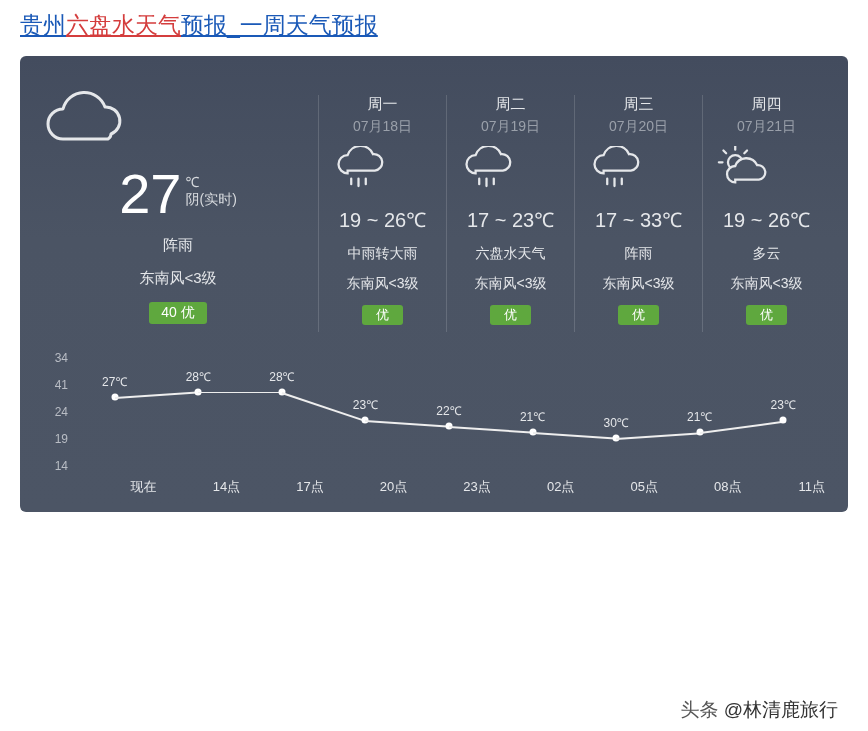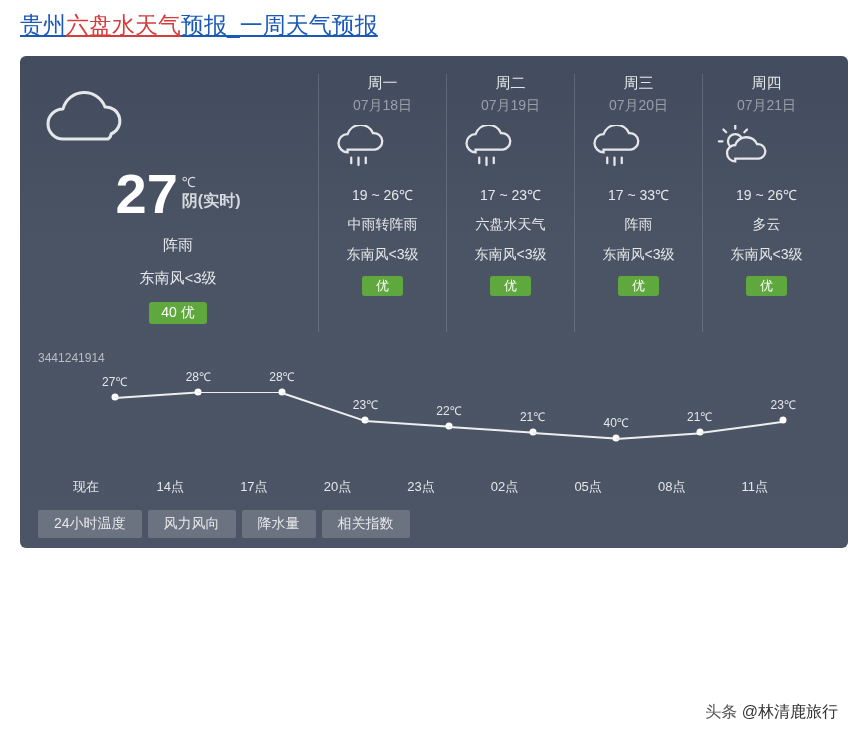--- a/index.html
+++ b/index.html
@@ -27,73 +27,74 @@
   }
   .date-line { font-size: 16px; color: #e5e7ea; margin-bottom: 10px; }
   .top-panel { display: flex; }
   .today {
     flex: 0 0 280px;
     text-align: center;
     padding: 10px 0 8px 0;
   }
   .today-icon { margin: 5px auto 12px; }
   .today-temp-row { display:flex; justify-content:center; align-items:flex-start; color:#fff; }
-  .today-temp { font-size: 56px; font-weight: 700; line-height: 1; }
+  .today-temp { font-size: 56px; font-weight: 400; line-height: 1; }
   .today-unit { font-size: 14px; margin-left:4px; margin-top:6px; text-align:left; color:#d6d9dd;}
-  .today-cond { font-size: 16px; color:#d6d9dd;font-weight:bold; }
+  .today-cond { font-size: 14px; color:#d6d9dd; }
   .today-range { margin-top: 18px; font-size: 15px; color:#e5e7ea;}
   .today-desc  { margin-top: 14px; font-size: 15px; color:#e5e7ea;}
   .today-wind  { margin-top: 14px; font-size: 15px; color:#e5e7ea;}
   .aqi-badge {
     display:inline-block; margin-top: 14px;
     background:#5fa83e; color:#fff; font-size:14px;
     padding: 2px 12px; border-radius: 3px;
   }
   .future { flex:1; display:flex; }
   .day-col {
     flex:1;
     text-align:center;
     border-left: 1px solid rgba(255,255,255,0.15);
     padding: 0 12px;
+    margin-top: 21px;
   }
   .day-name { font-size: 15px; color:#e5e7ea; }
   .day-date { font-size: 14px; color:#9aa0aa; margin-top:4px; margin-bottom:10px;}
   .day-icon { margin: 8px auto 10px; }
-  .day-range { font-size: 14px; color:#e5e7ea; margin-top:10px;}
+  .day-range { font-size: 20px; color:#e5e7ea; margin-top:10px;}
   .day-desc  { font-size: 14px; color:#e5e7ea; margin-top:12px;}
   .day-wind  { font-size: 14px; color:#e5e7ea; margin-top:12px;}
   .aqi-small {
     display:inline-block; margin-top: 12px;
     background:#5fa83e; color:#fff; font-size:13px;
     padding: 1px 14px; border-radius: 3px;
   }
   
   .chart-wrap { position:relative; height:150px; margin-top:20px; }
   .y-axis { position:absolute; left:0; top:0; bottom:30px; width:30px;
-            display:flex; flex-direction:row; justify-content:space-between;
+            display:flex; flex-direction:column; justify-content:space-between;
             font-size:12px; color:#b9bdc5; text-align:right; }
   .y-axis span { line-height:1; }
   .plot { position:absolute; left:35px; right:5px; top:5px; bottom:30px; }
   .x-axis { position:absolute; left:35px; right:5px; bottom:0; height:24px;
             display:flex; font-size:13px; color:#e5e7ea; }
-  .x-axis span { flex:1; text-align:left; }
+  .x-axis span { flex:1; text-align:right; }
   .pt-label { position:absolute; transform:translate(-50%,-140%);
               font-size:12px; color:#e5e7ea; white-space:nowrap;text-align:right;}
   .pt-dot { position:absolute; width:7px; height:7px; border-radius:50%;
             background:#fff; transform:translate(-50%,-50%); }
   .seg { position:absolute; height:1.5px; background:#eee; transform-origin: left center;}
   
   .tabs { display:flex; gap:6px; margin-top:8px; }
   .tab {
     background: rgba(255,255,255,0.18);
     color:#e5e7ea; font-size:14px;
     padding: 5px 16px; border-radius:2px;
     cursor:pointer;
   }
-  .watermark { position:absolute; right:30px; bottom:8px; font-size:16px; color:#555;margin-left:21px;}
+  .watermark { position:absolute; right:30px; bottom:8px; font-size:19px; color:#555;margin-left:21px;}
   .watermark .wm { color:#333; font-weight:500;}
   svg{display:block}
 </style>
 </head>
 <body>
 
 <h1 class="page-title">
   <span>贵州</span><span class="highlight">六盘水天气</span><span>预报_一周天气预报</span>
 </h1>
 
@@ -128,21 +129,21 @@
             <svg width="55" height="50" viewBox="0 0 60 55">
       <path d="M18 30 a10 10 0 0 1 0 -20 a15 15 0 0 1 28 -1 a9 9 0 0 1 2 18 H18 Z" fill="none" stroke="#e5e7ea" stroke-width="2.5"></path>
       <g stroke="#e5e7ea" stroke-width="2.5" stroke-linecap="round">
         <line x1="22" y1="36" x2="22" y2="42"></line>
         <line x1="30" y1="36" x2="30" y2="44"></line>
         <line x1="38" y1="36" x2="38" y2="42"></line>
       </g>
             </svg>
           </div>
     <div class="day-range">19 ~ 26℃</div>
-    <div class="day-desc">中雨转阵雨</div>
+    <div class="day-desc">中雨转大雨</div>
     <div class="day-wind">东南风&lt;3级</div>
     <div class="aqi-small">优</div></div>
         <div class="day-col">
     <div class="day-name">周二</div>
     <div class="day-date">07月19日</div>
     <div class="day-icon">
             <svg width="55" height="50" viewBox="0 0 60 55">
       <path d="M18 30 a10 10 0 0 1 0 -20 a15 15 0 0 1 28 -1 a9 9 0 0 1 2 18 H18 Z" fill="none" stroke="#e5e7ea" stroke-width="2.5"></path>
       <g stroke="#e5e7ea" stroke-width="2.5" stroke-linecap="round">
         <line x1="22" y1="36" x2="22" y2="42"></line>
@@ -215,45 +216,39 @@
         <div class="pt-dot" style="left: 38.8889%; top: 55%;"></div>
         <div class="pt-label" style="left: 38.8889%; top: 55%;">23℃</div>
         <div class="seg" style="left: 38.8889%; top: 55%; width: 85.7486px; transform: rotate(3.84494deg);"></div>
         <div class="pt-dot" style="left: 50%; top: 60%;"></div>
         <div class="pt-label" style="left: 50%; top: 60%;">22℃</div>
         <div class="seg" style="left: 50%; top: 60%; width: 85.7486px; transform: rotate(3.84494deg);"></div>
         <div class="pt-dot" style="left: 61.1111%; top: 65%;"></div>
         <div class="pt-label" style="left: 61.1111%; top: 65%;">21℃</div>
         <div class="seg" style="left: 61.1111%; top: 65%; width: 85.7486px; transform: rotate(3.84494deg);"></div>
         <div class="pt-dot" style="left: 72.2222%; top: 70%;"></div>
-        <div class="pt-label" style="left: 72.2222%; top: 70%;">40℃</div>
+        <div class="pt-label" style="left: 72.2222%; top: 70%;">30℃</div>
         <div class="seg" style="left: 72.2222%; top: 70%; width: 85.7486px; transform: rotate(-3.84494deg);"></div>
         <div class="pt-dot" style="left: 83.3333%; top: 65%;"></div>
         <div class="pt-label" style="left: 83.3333%; top: 65%;">21℃</div>
         <div class="seg" style="left: 83.3333%; top: 65%; width: 86.325px; transform: rotate(-7.65556deg);"></div>
         <div class="pt-dot" style="left: 94.4444%; top: 55%;"></div>
         <div class="pt-label" style="left: 94.4444%; top: 55%;">23℃</div>
       </div>
     <div class="x-axis" id="xaxis">
         <span>现在</span>
         <span>14点</span>
         <span>17点</span>
         <span>20点</span>
         <span>23点</span>
         <span>02点</span>
         <span>05点</span>
         <span>08点</span>
         <span>11点</span>
       </div>
   </div>
 
-  <div class="tabs" id="tabs">
-      <div class="tab">24小时温度</div>
-      <div class="tab">风力风向</div>
-      <div class="tab">降水量</div>
-      <div class="tab">相关指数</div>
-    </div>
 </div>
 
 <div class="watermark">
   <span>头条</span>
   <span class="wm">@林清鹿旅行</span>
 </div>
 
 </body></html>

